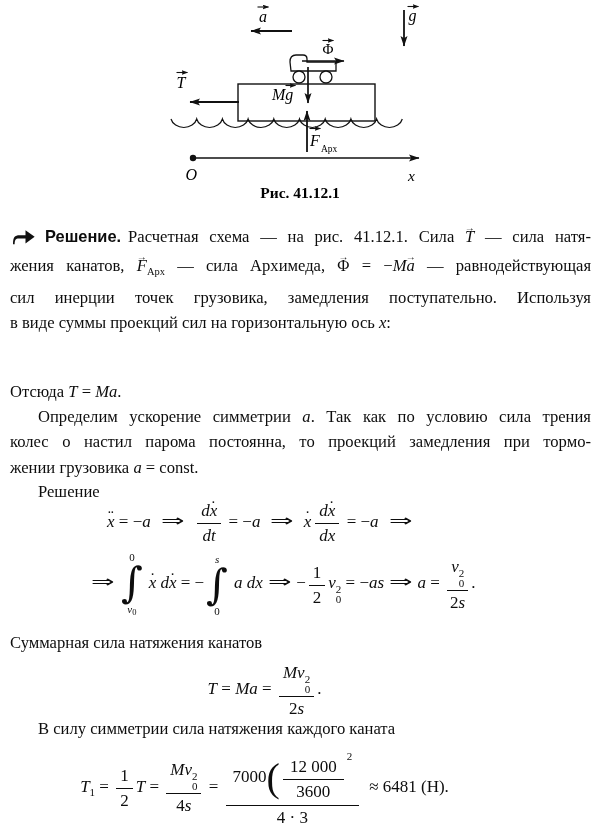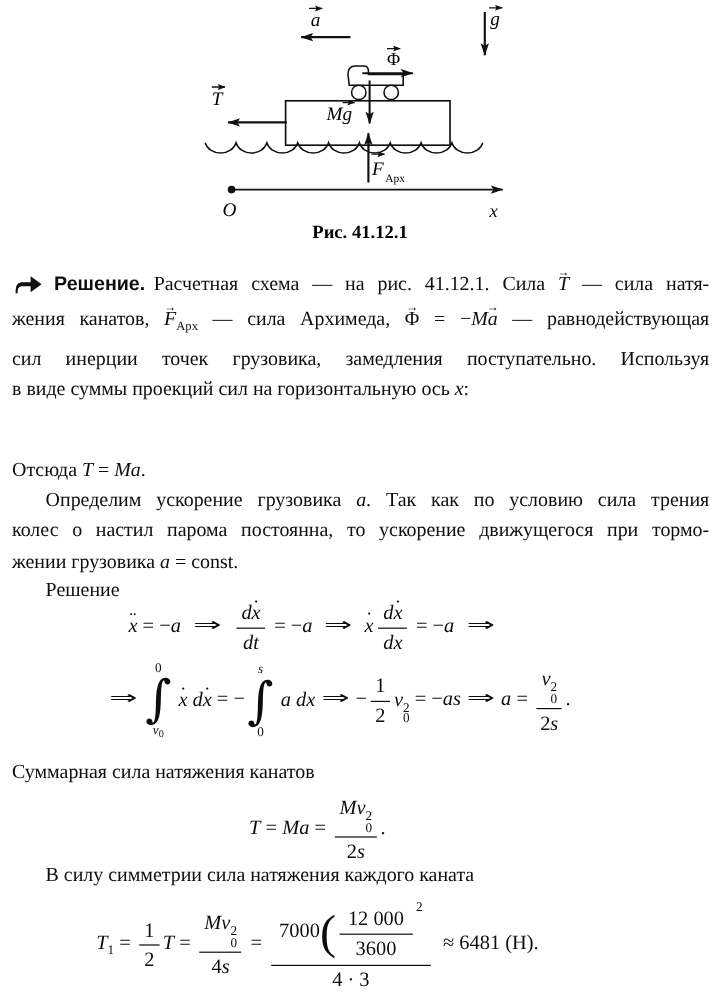--- a/index.html
+++ b/index.html
@@ -110,22 +110,22 @@
     <div class="line just"><span>сил инерции точек грузовика, замедления поступательно. Используя</span></div>
     <div class="line"><span>в виде суммы проекций сил на горизонтальную ось </span><span class="it">x</span><span>:</span></div>
   </div>
 
 
   <div class="blk" style="top:379px">
     <div class="line"><span>Отсюда </span><span class="it">T</span><span> = </span><span class="it">Ma</span><span>.</span></div>
   </div>
 
   <div class="blk" style="top:404px">
-    <div class="line just ind"><span>Определим ускорение грузовика </span><span class="it">a</span><span>. Так как по условию сила трения</span></div>
-    <div class="line just"><span>колес о настил парома постоянна, то ускорение движущегося при тормо-</span></div>
+    <div class="line just ind"><span>Определим ускорение симметрии </span><span class="it">a</span><span>. Так как по условию сила трения</span></div>
+    <div class="line just"><span>колес о настил парома постоянна, то проекций замедления при тормо-</span></div>
     <div class="line"><span>жении грузовика </span><span class="it">a</span><span> = const.</span></div>
   </div>
 
   <div class="blk" style="top:479px">
     <div class="line ind"><span>Решение</span></div>
   </div>
 
   <div class="fblock" style="top:500px"><span class="acc ddot"><span class="mark">¨</span><span class="base">x</span></span><span class="rm"> = −</span><span class="it">a</span><span class="imp">⇒</span><span class="frac"><span class="num"><span class="it">d</span><span class="acc dot"><span class="mark">˙</span><span class="base">x</span></span></span><span class="den it">dt</span></span><span class="rm"> = −</span><span class="it">a</span><span class="imp">⇒</span><span class="acc dot"><span class="mark">˙</span><span class="base">x</span></span><span class="frac gapl"><span class="num"><span class="it">d</span><span class="acc dot"><span class="mark">˙</span><span class="base">x</span></span></span><span class="den it">dx</span></span><span class="rm"> = −</span><span class="it">a</span><span class="imp">⇒</span></div>
 
   <div class="fblock" style="top:551px;padding-right:40px"><span class="imp" style="margin:0 10px">⇒</span><span class="intg">

